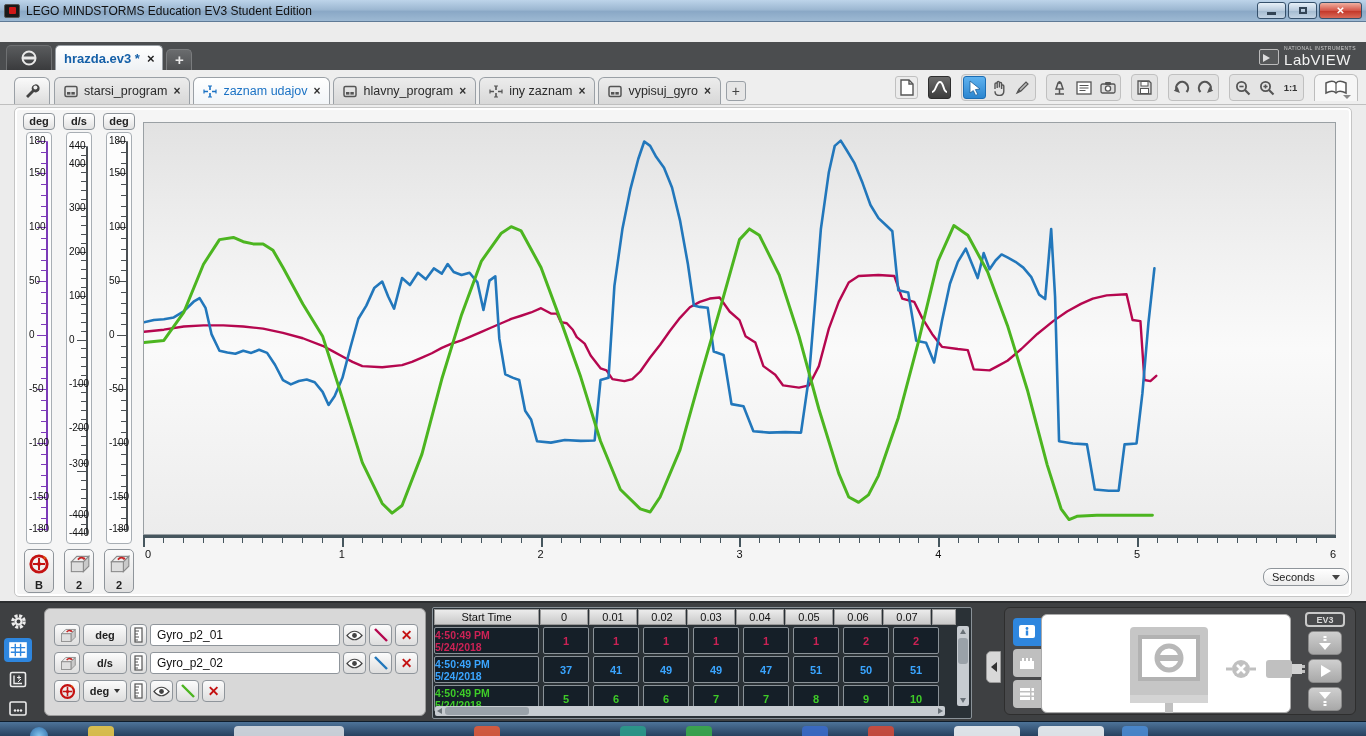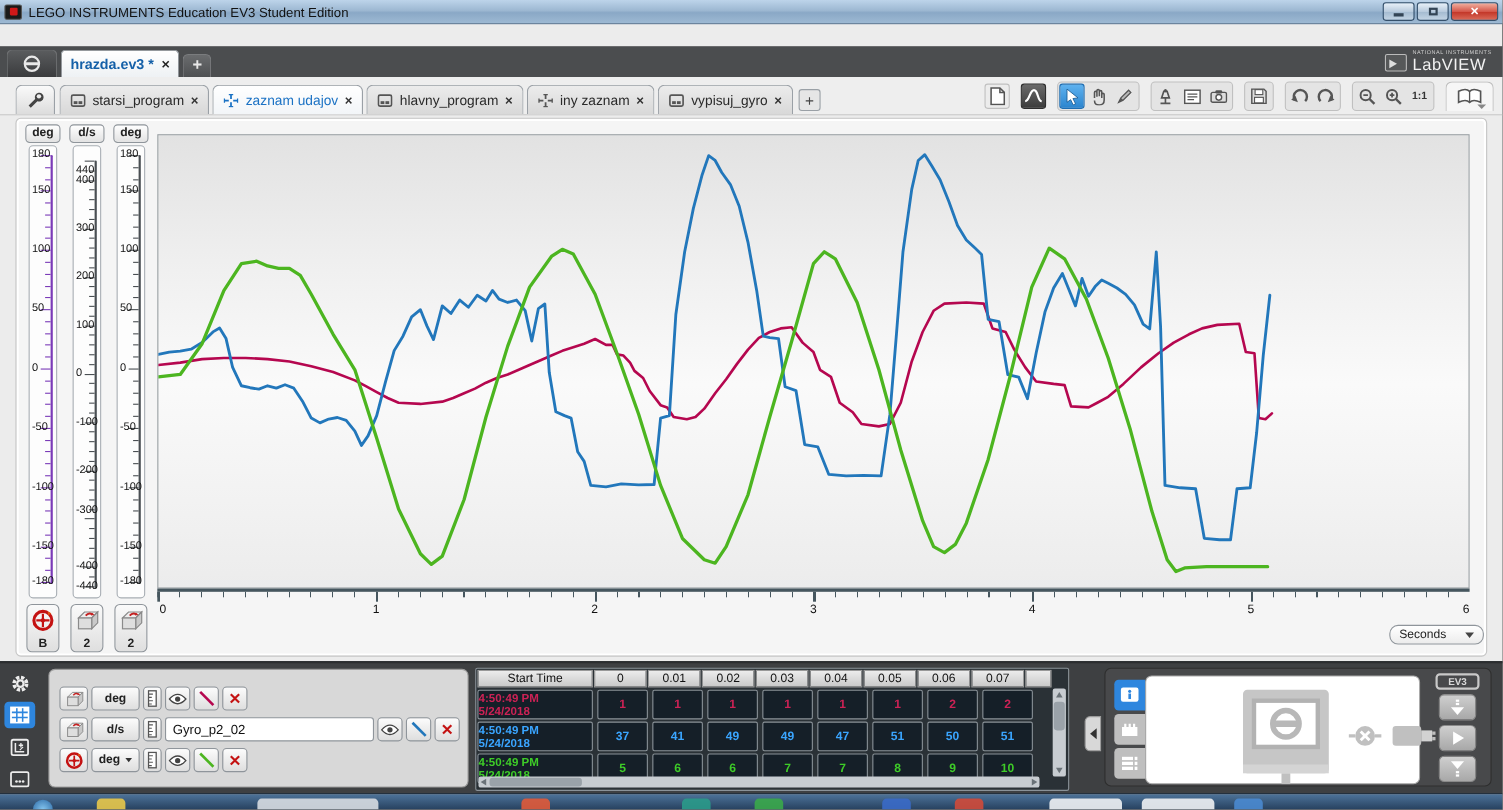--- a/index.html
+++ b/index.html
@@ -149,21 +149,21 @@
 </style>
 </head>
 <body>
 
 <div id="app">
 
   <div id="titlebar">
     <div id="app-icon">
         <span></span>
       </div>
-    <span id="win-title">LEGO INSTRUMENTS Education EV3 Student Edition</span>
+    <span id="win-title">LEGO MINDSTORMS Education EV3 Student Edition</span>
     <div class="win-btns">
       <div class="wbtn">
           <span class="minline"></span>
         </div>
       <div class="wbtn">
           <span class="maxbox"></span>
         </div>
       <div class="wbtn close">✕</div>
     </div>
   </div>
@@ -442,21 +442,21 @@
           <div class="tick" style="right: 5px; top: 320.8px; width: 5px; background: rgb(74, 79, 83);"></div>
           <div class="tick" style="right: 5px; top: 329.6px; width: 5px; background: rgb(74, 79, 83);"></div>
           <div class="tick" style="right: 5px; top: 338.4px; width: 9px; background: rgb(74, 79, 83);"></div>
           <div class="tick" style="right: 5px; top: 347.2px; width: 5px; background: rgb(74, 79, 83);"></div>
           <div class="tick" style="right: 5px; top: 356px; width: 5px; background: rgb(74, 79, 83);"></div>
           <div class="tick" style="right: 5px; top: 364.8px; width: 5px; background: rgb(74, 79, 83);"></div>
           <div class="tick" style="right: 5px; top: 373.6px; width: 5px; background: rgb(74, 79, 83);"></div>
           <div class="tick" style="right: 5px; top: 382.4px; width: 9px; background: rgb(74, 79, 83);"></div>
           <div class="tick" style="right: 5px; top: 391.2px; width: 5px; background: rgb(74, 79, 83);"></div>
           <div class="tick" style="right: 5px; top: 400px; width: 9px; background: rgb(74, 79, 83);"></div>
-          <span class="tlabel" style="top: 16px;">440</span>
+          <span class="tlabel" style="top: 7px;">440</span>
           <span class="tlabel" style="top: 24.6px;">400</span>
           <span class="tlabel" style="top: 68.6px;">300</span>
           <span class="tlabel" style="top: 112.5px;">200</span>
           <span class="tlabel" style="top: 156.5px;">100</span>
           <span class="tlabel" style="top: 200.5px;">0</span>
           <span class="tlabel" style="top: 244.5px;">-100</span>
           <span class="tlabel" style="top: 288.5px;">-200</span>
           <span class="tlabel" style="top: 325px;">-300</span>
           <span class="tlabel" style="top: 376.4px;">-400</span>
           <span class="tlabel" style="top: 394px;">-440</span>
@@ -616,20 +616,21 @@
           </div>
           <div class="mini-btn unit-mini">
             <span>deg</span>
           </div>
           <div class="mini-btn ruler-mini">
             <svg width="9" height="16" viewBox="0 0 9 16">
               <rect x="1" y="1" width="7" height="14" fill="#fff" stroke="#555" stroke-width="1.2"></rect>
               <path d="M1 4 h4 M1 7 h3 M1 10 h4 M1 13 h3" stroke="#555" stroke-width="1"></path>
             </svg>
           </div>
+          <input class="ds-name" type="text" value="Gyro_p2_01" style="">
           <div class="mini-btn act-mini">
             <svg width="17" height="11" viewBox="0 0 17 11">
               <path d="M1 5.5 Q8.5 -3 16 5.5 Q8.5 14 1 5.5 Z" fill="#fff" stroke="#444" stroke-width="1.2"></path>
               <circle cx="8.5" cy="5.5" r="2.4" fill="#444"></circle>
             </svg>
           </div>
           <div class="mini-btn act-mini">
             <svg width="16" height="16" viewBox="0 0 16 16">
               <path d="M2 2 L14 14" stroke="#b5074f" stroke-width="2.4"></path>
             </svg>

